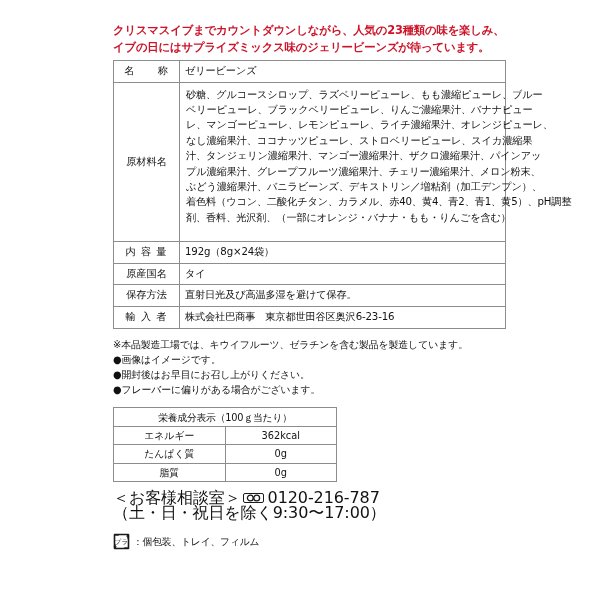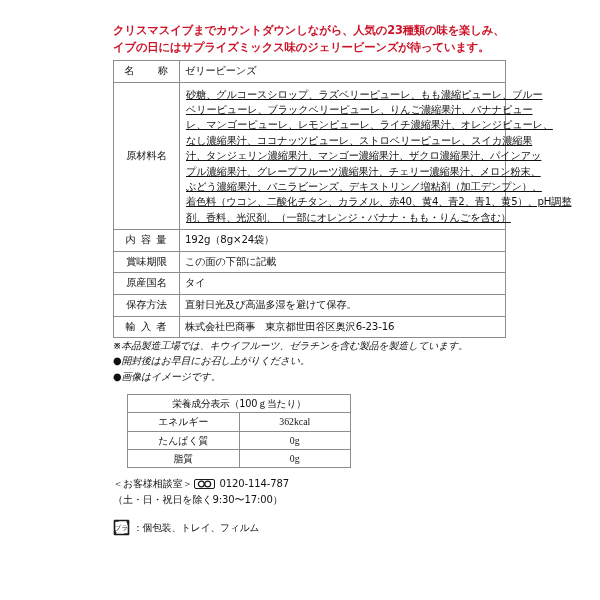--- a/index.html
+++ b/index.html
@@ -63,39 +63,37 @@
     white-space: nowrap;
     font-size: 10.2px;
   }
   td.lbl.tight { letter-spacing: 0px; }
   td.val {
     text-align: left;
     letter-spacing: -0.15px;
   }
   td.val.ingredients {
     line-height: 15.4px;
-    padding: 4px 5px 4px 6px;
-    text-decoration: underline;
+    padding: 4px 5px 16px 6px;
   }
   td.val.ingredients .ln { white-space: nowrap; }
 
   
   .notes {
+    margin-top: 8px;
     font-size: 9.9px;
     line-height: 15.2px;
     letter-spacing: -0.1px;
     color: #111;
-    font-style: italic;
   }
   .notes div { white-space: nowrap; }
 
   
   .nutri-wrap {
     margin-top: 10px;
-    margin-left: 14px;
     width: 196px;
   }
   table.nutri {
     border-collapse: collapse;
     width: 224px;
     table-layout: fixed;
     background: #ffffff;
   }
   table.nutri td {
     border: 1px solid #8d8d8d;
@@ -108,36 +106,35 @@
     text-align: center;
     letter-spacing: -0.2px;
   }
   table.nutri td.n-lbl {
     width: 110px;
     text-align: center;
     letter-spacing: 0px;
   }
   table.nutri td.n-val {
     text-align: center;
-    font-family: Liberation Serif, serif;
   }
   .estimate {
     text-align: right;
     width: 235px;
     margin-left: 14px;
     font-size: 8.6px;
     color: #333;
     padding-top: 1px;
     letter-spacing: -0.2px;
   }
 
   
   .contact {
     margin-top: 8px;
-    font-size: 10px;
+    font-size: 16px;
     line-height: 15.5px;
     letter-spacing: -0.1px;
     color: #111;
   }
   .contact .row { display: flex; align-items: center; white-space: nowrap; }
   .freedial {
     display: inline-block;
     border: 1.4px solid #1a1a1a;
     border-radius: 2px;
     padding: 0px 2px;
@@ -198,42 +195,39 @@
             <div class="ln">ぶどう濃縮果汁、バニラビーンズ、デキストリン／増粘剤（加工デンプン）、</div>
             <div class="ln">着色料（ウコン、二酸化チタン、カラメル、赤40、黄4、青2、青1、黄5）、pH調整</div>
             <div class="ln">剤、香料、光沢剤、（一部にオレンジ・バナナ・もも・りんごを含む）</div>
           </td>
         </tr>
         <tr>
           <td class="lbl">内 容 量</td>
           <td class="val">192g（8g×24袋）</td>
         </tr>
         <tr>
-          <td class="lbl tight">賞味期限</td>
-          <td class="val">この面の下部に記載</td>
-        </tr>
-        <tr>
           <td class="lbl tight">原産国名</td>
           <td class="val">タイ</td>
         </tr>
         <tr>
           <td class="lbl tight">保存方法</td>
           <td class="val">直射日光及び高温多湿を避けて保存。</td>
         </tr>
         <tr>
           <td class="lbl">輸 入 者</td>
           <td class="val">株式会社巴商事　東京都世田谷区奥沢6-23-16</td>
         </tr>
       </tbody>
     </table>
 
     <div class="notes">
       <div>※本品製造工場では、キウイフルーツ、ゼラチンを含む製品を製造しています。</div>
+      <div>●画像はイメージです。</div>
       <div>●開封後はお早目にお召し上がりください。</div>
-      <div>●画像はイメージです。</div>
+      <div>●フレーバーに偏りがある場合がございます。</div>
     </div>
 
     <div class="nutri-wrap">
       <table class="nutri">
         <tbody>
           <tr>
             <td class="head" colspan="2">栄養成分表示（100ｇ当たり）</td>
           </tr>
           <tr>
             <td class="n-lbl">エネルギー</td>
@@ -253,21 +247,21 @@
 
     <div class="contact">
       <div class="row">
         <span>＜お客様相談室＞</span>
         <span class="freedial">
           <svg width="15" height="8" viewBox="0 0 15 8" aria-hidden="true">
             <circle cx="4.3" cy="4" r="2.9" fill="none" stroke="#1a1a1a" stroke-width="1.3"></circle>
             <circle cx="10.7" cy="4" r="2.9" fill="none" stroke="#1a1a1a" stroke-width="1.3"></circle>
           </svg>
         </span>
-        <span>0120-114-787</span>
+        <span>0120-216-787</span>
       </div>
       <div class="row">（土・日・祝日を除く9:30〜17:00）</div>
     </div>
 
     <div class="recycle">
       <div class="row">
         <span class="mark">
           <svg width="17" height="17" viewBox="0 0 34 34" aria-hidden="true">
             <path d="M4 3 H30 V10 M31 4 V30 H24 M30 31 H4 V24 M3 30 V4 H10" fill="none" stroke="#1a1a1a" stroke-width="3.2" stroke-linecap="square"></path>
             <polygon points="29,2 33,6.5 26.5,7.5" fill="#1a1a1a"></polygon>

